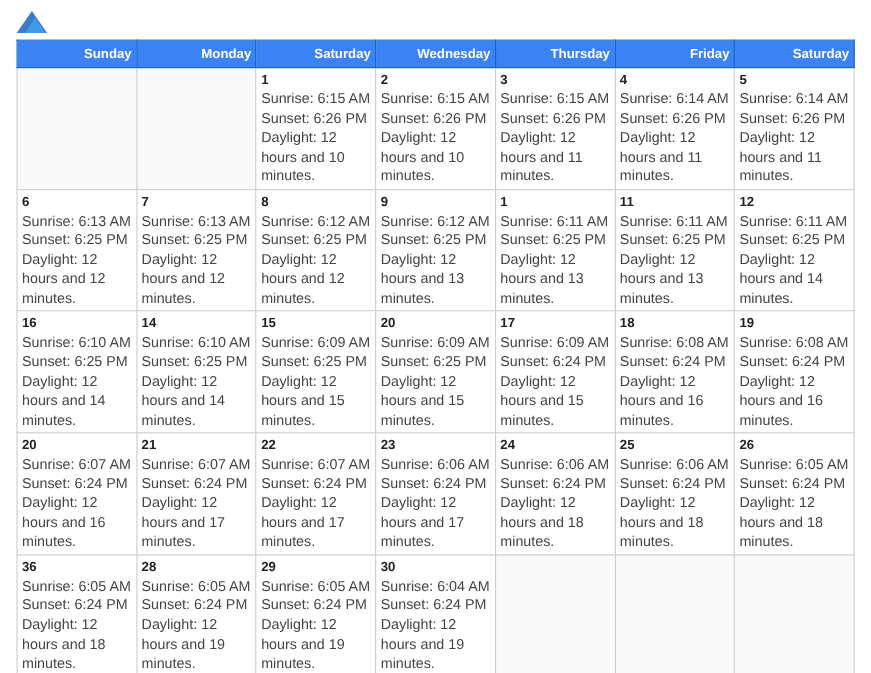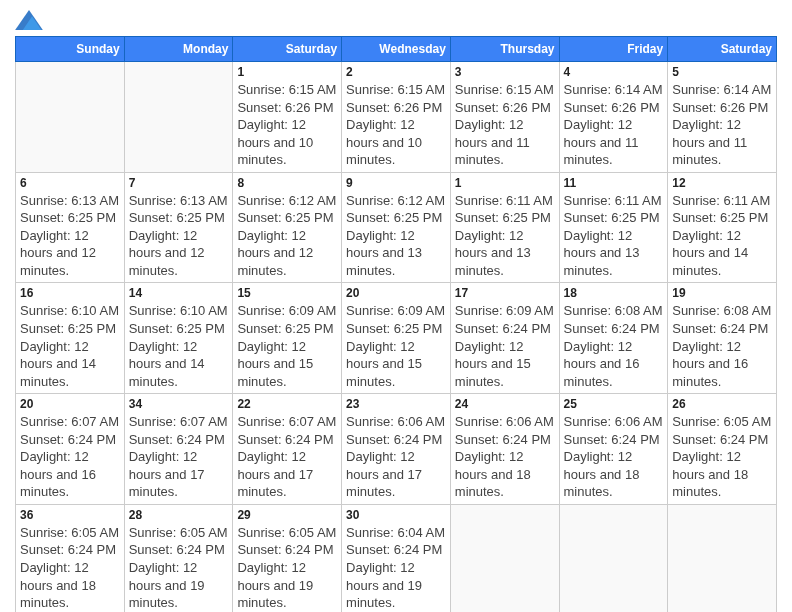--- a/index.html
+++ b/index.html
@@ -238,21 +238,21 @@
           </td>
         </tr>
         <tr>
           <td>
             <span class="day-number">20</span>
             <div class="day-info">Sunrise: 6:07 AM
 Sunset: 6:24 PM
 Daylight: 12 hours and 16 minutes.</div>
           </td>
           <td>
-            <span class="day-number">34</span>
+            <span class="day-number">21</span>
             <div class="day-info">Sunrise: 6:07 AM
 Sunset: 6:24 PM
 Daylight: 12 hours and 17 minutes.</div>
           </td>
           <td>
             <span class="day-number">22</span>
             <div class="day-info">Sunrise: 6:07 AM
 Sunset: 6:24 PM
 Daylight: 12 hours and 17 minutes.</div>
           </td>

